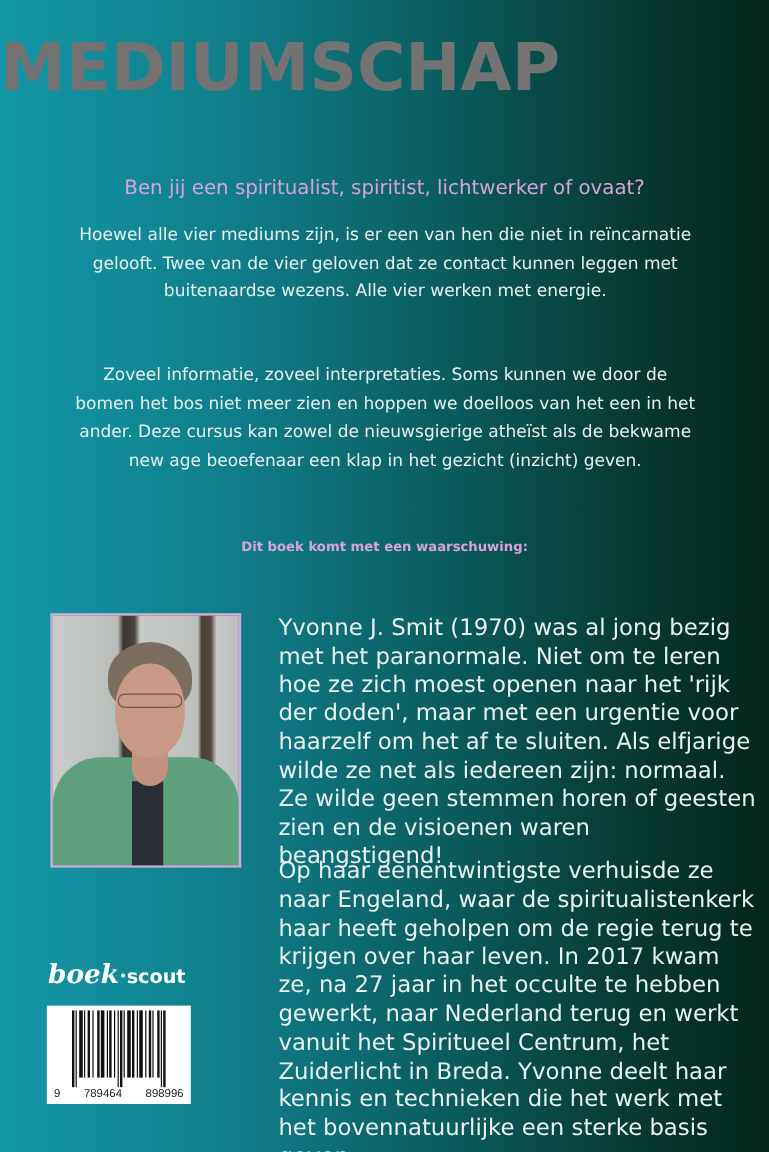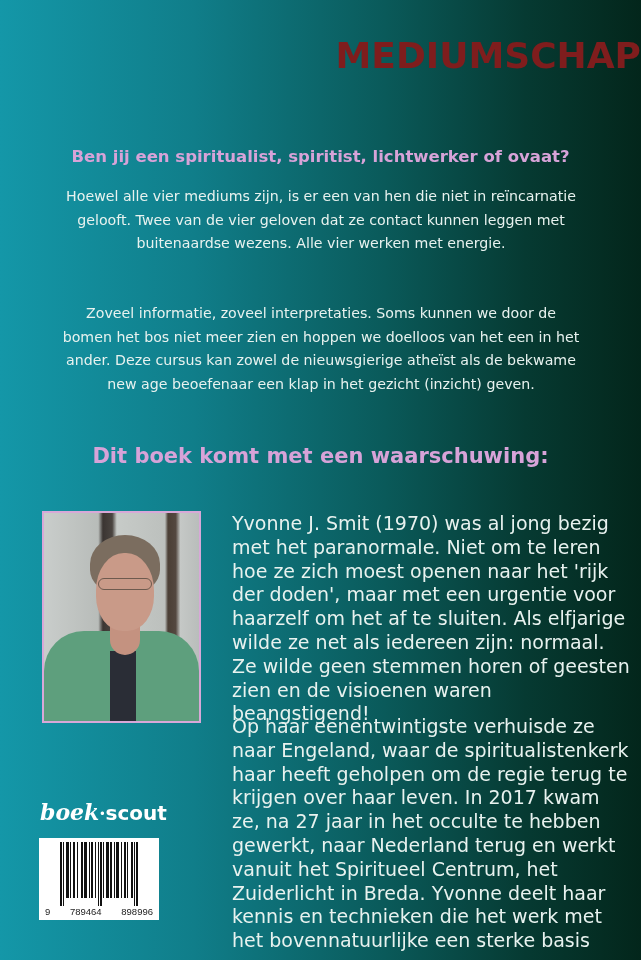--- a/index.html
+++ b/index.html
@@ -16,26 +16,26 @@
     }
     .cover {
       position: absolute;
       inset: 0;
     }
     .title {
       position: absolute;
       top: 28px;
       left: 0;
       width: 641px;
-      text-align: right;
+      text-align: left;
       font-family: "DejaVu Sans", sans-serif;
       font-weight: bold;
-      font-size: 36px;
+      font-size: 55px;
       letter-spacing: 0px;
-      color: #7f1d1d;
+      color: #737373;
       line-height: 56px;
     }
     .subtitle {
       position: absolute;
       top: 91px;
       left: 0;
       width: 641px;
       text-align: center;
       font-family: "DejaVu Sans", sans-serif;
       font-weight: bold;
@@ -43,21 +43,21 @@
       color: #d7a3d8;
       letter-spacing: 0.2px;
     }
     .headline {
       position: absolute;
       top: 147px;
       left: 0;
       width: 641px;
       text-align: center;
       font-family: "DejaVu Sans", sans-serif;
-      font-weight: bold;
+      font-weight: normal;
       font-size: 16.5px;
       color: #d7a3d8;
     }
     .para {
       position: absolute;
       left: 60px;
       width: 522px;
       text-align: center;
       color: #e8f2ef;
       font-family: "DejaVu Sans", sans-serif;
@@ -67,21 +67,21 @@
     .para1 { top: 185px; }
     .para2 { top: 302px; }
     .warning {
       position: absolute;
       top: 444px;
       left: 0;
       width: 641px;
       text-align: center;
       font-family: "DejaVu Sans", sans-serif;
       font-weight: bold;
-      font-size: 21px;
+      font-size: 11px;
       line-height: 24px;
       color: #d7a3d8;
     }
     .photo-frame {
       position: absolute;
       left: 42px;
       top: 511px;
       width: 155px;
       height: 208px;
       border: 2px solid #d8a8d8;
@@ -165,21 +165,21 @@
       letter-spacing: 0px;
     }
     .publisher .boek {
       font-style: italic;
     }
     .publisher .dot {
       font-size: 18px;
     }
     .publisher .scout {
       font-family: "DejaVu Sans", sans-serif;
-      font-size: 20px;
+      font-size: 16px;
     }
     .barcode {
       position: absolute;
       left: 39px;
       top: 838px;
       width: 120px;
       height: 82px;
       background: #ffffff;
       box-sizing: border-box;
       padding: 4px 5px 0 5px;

